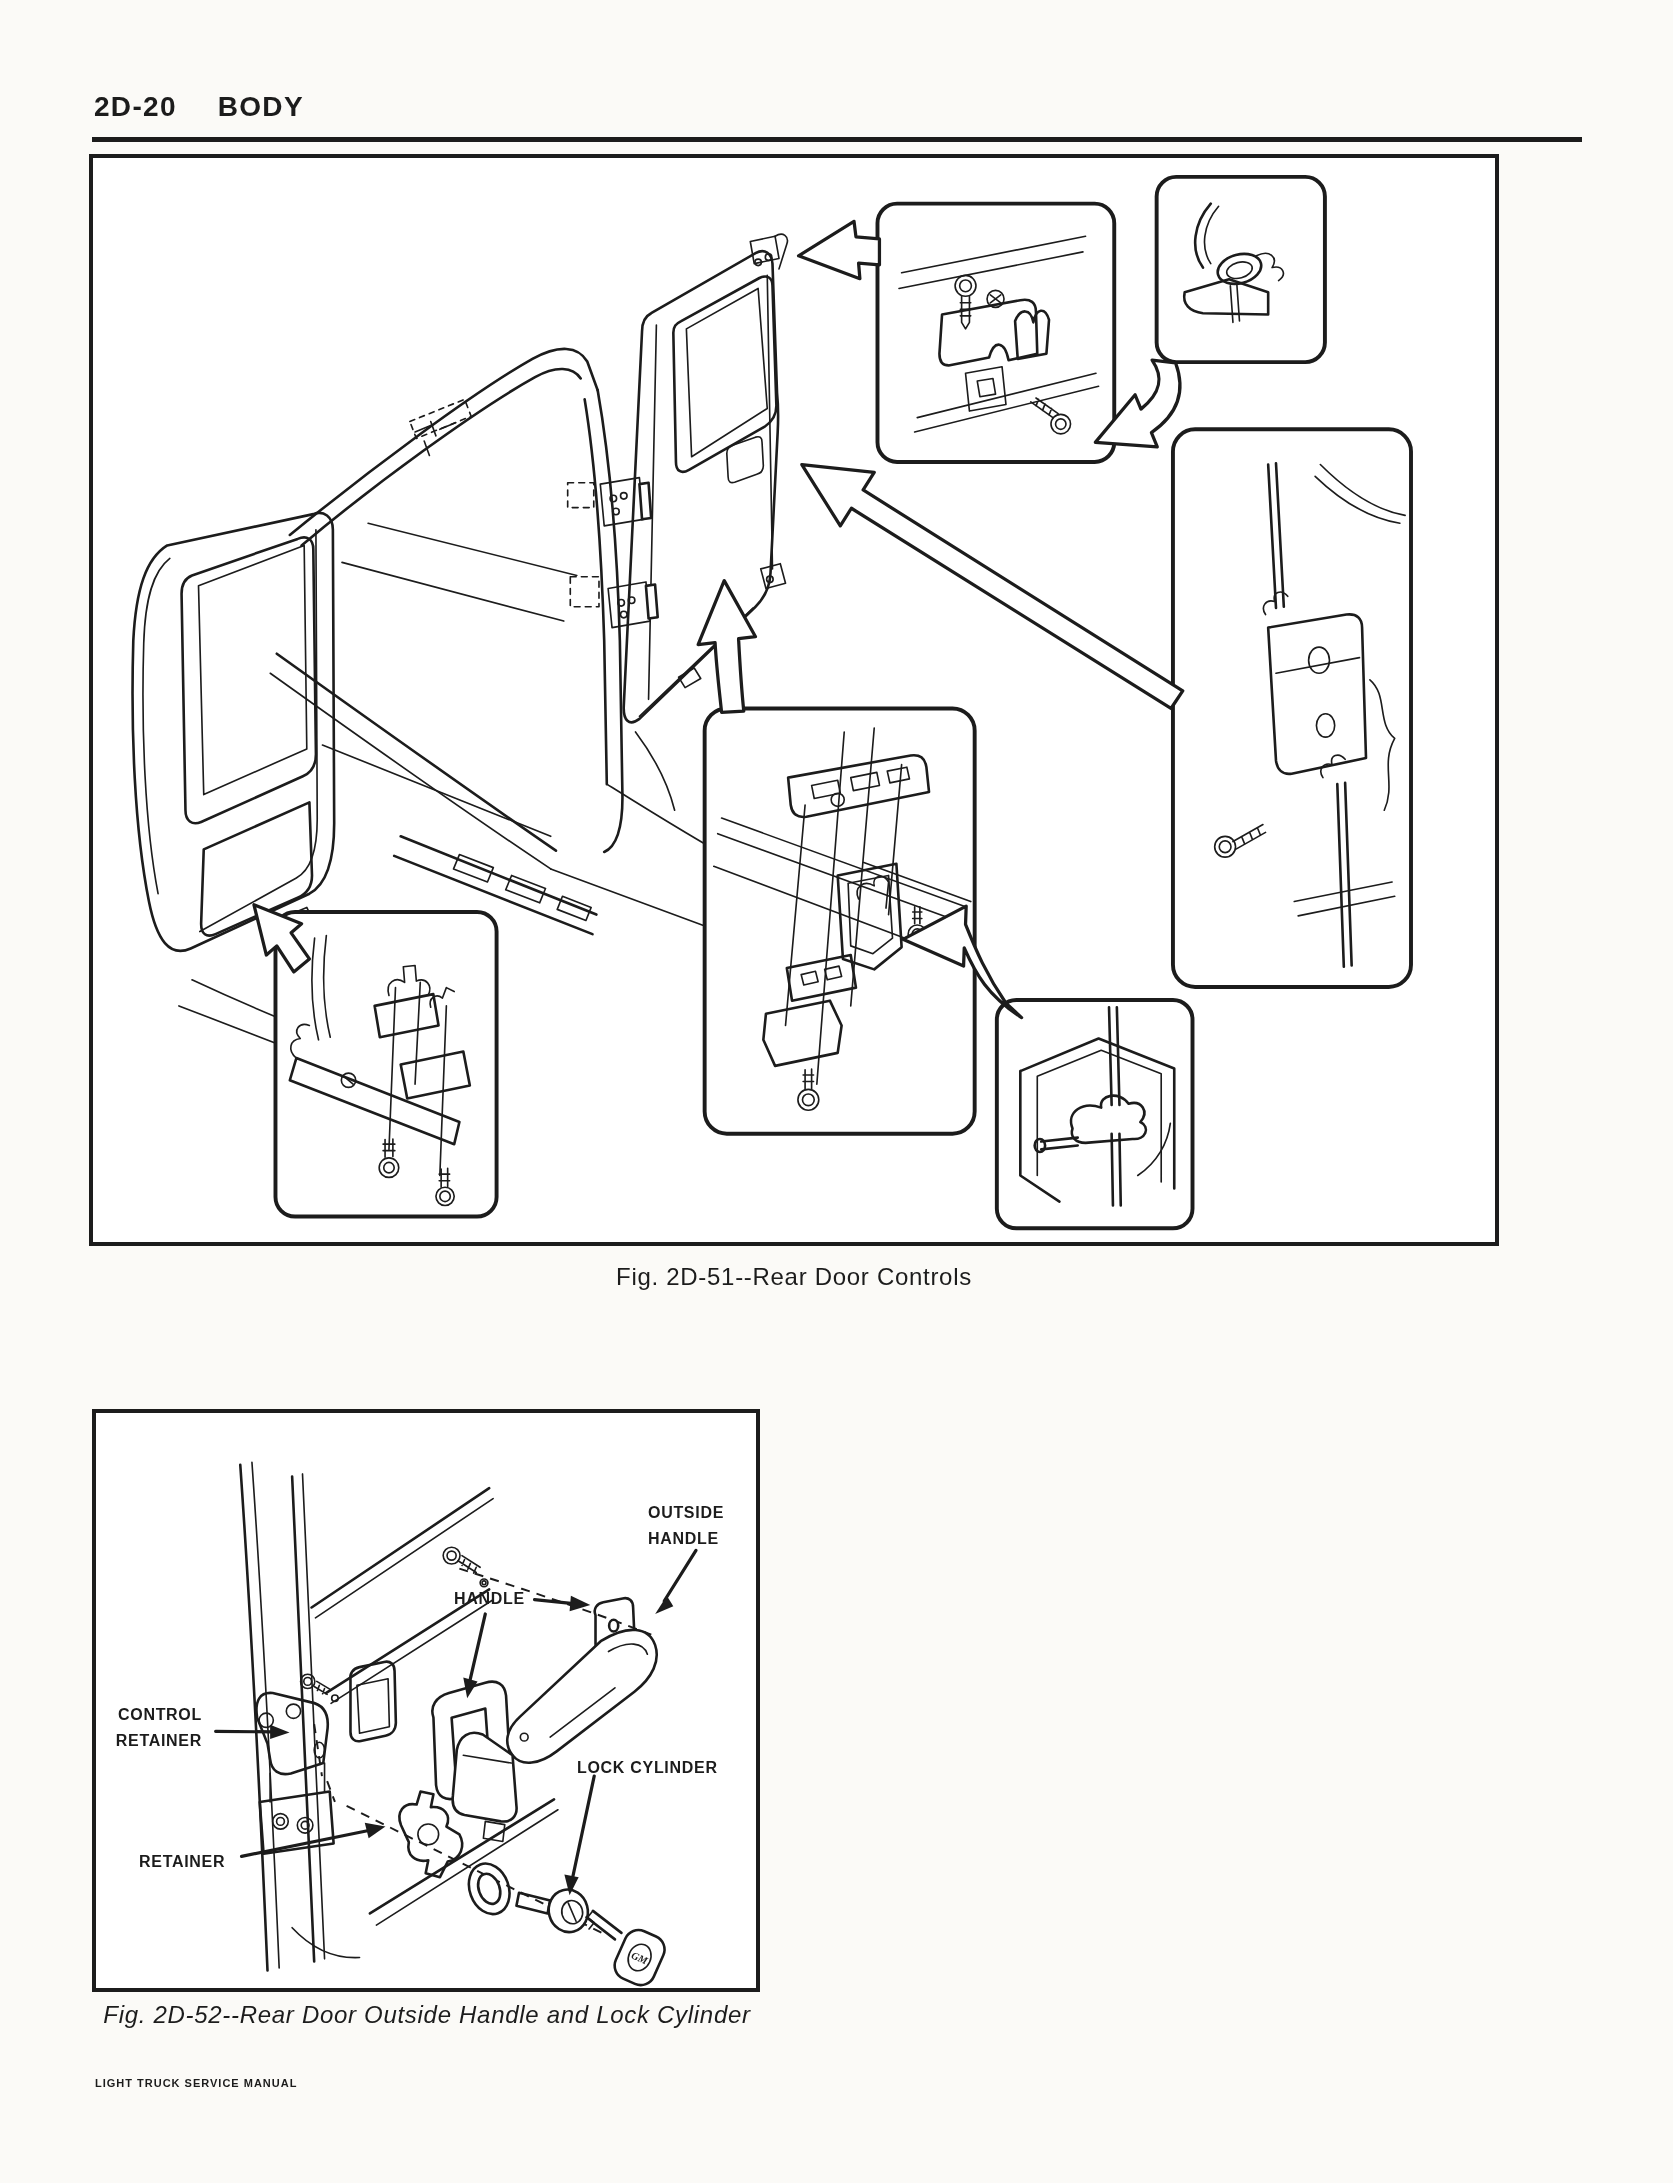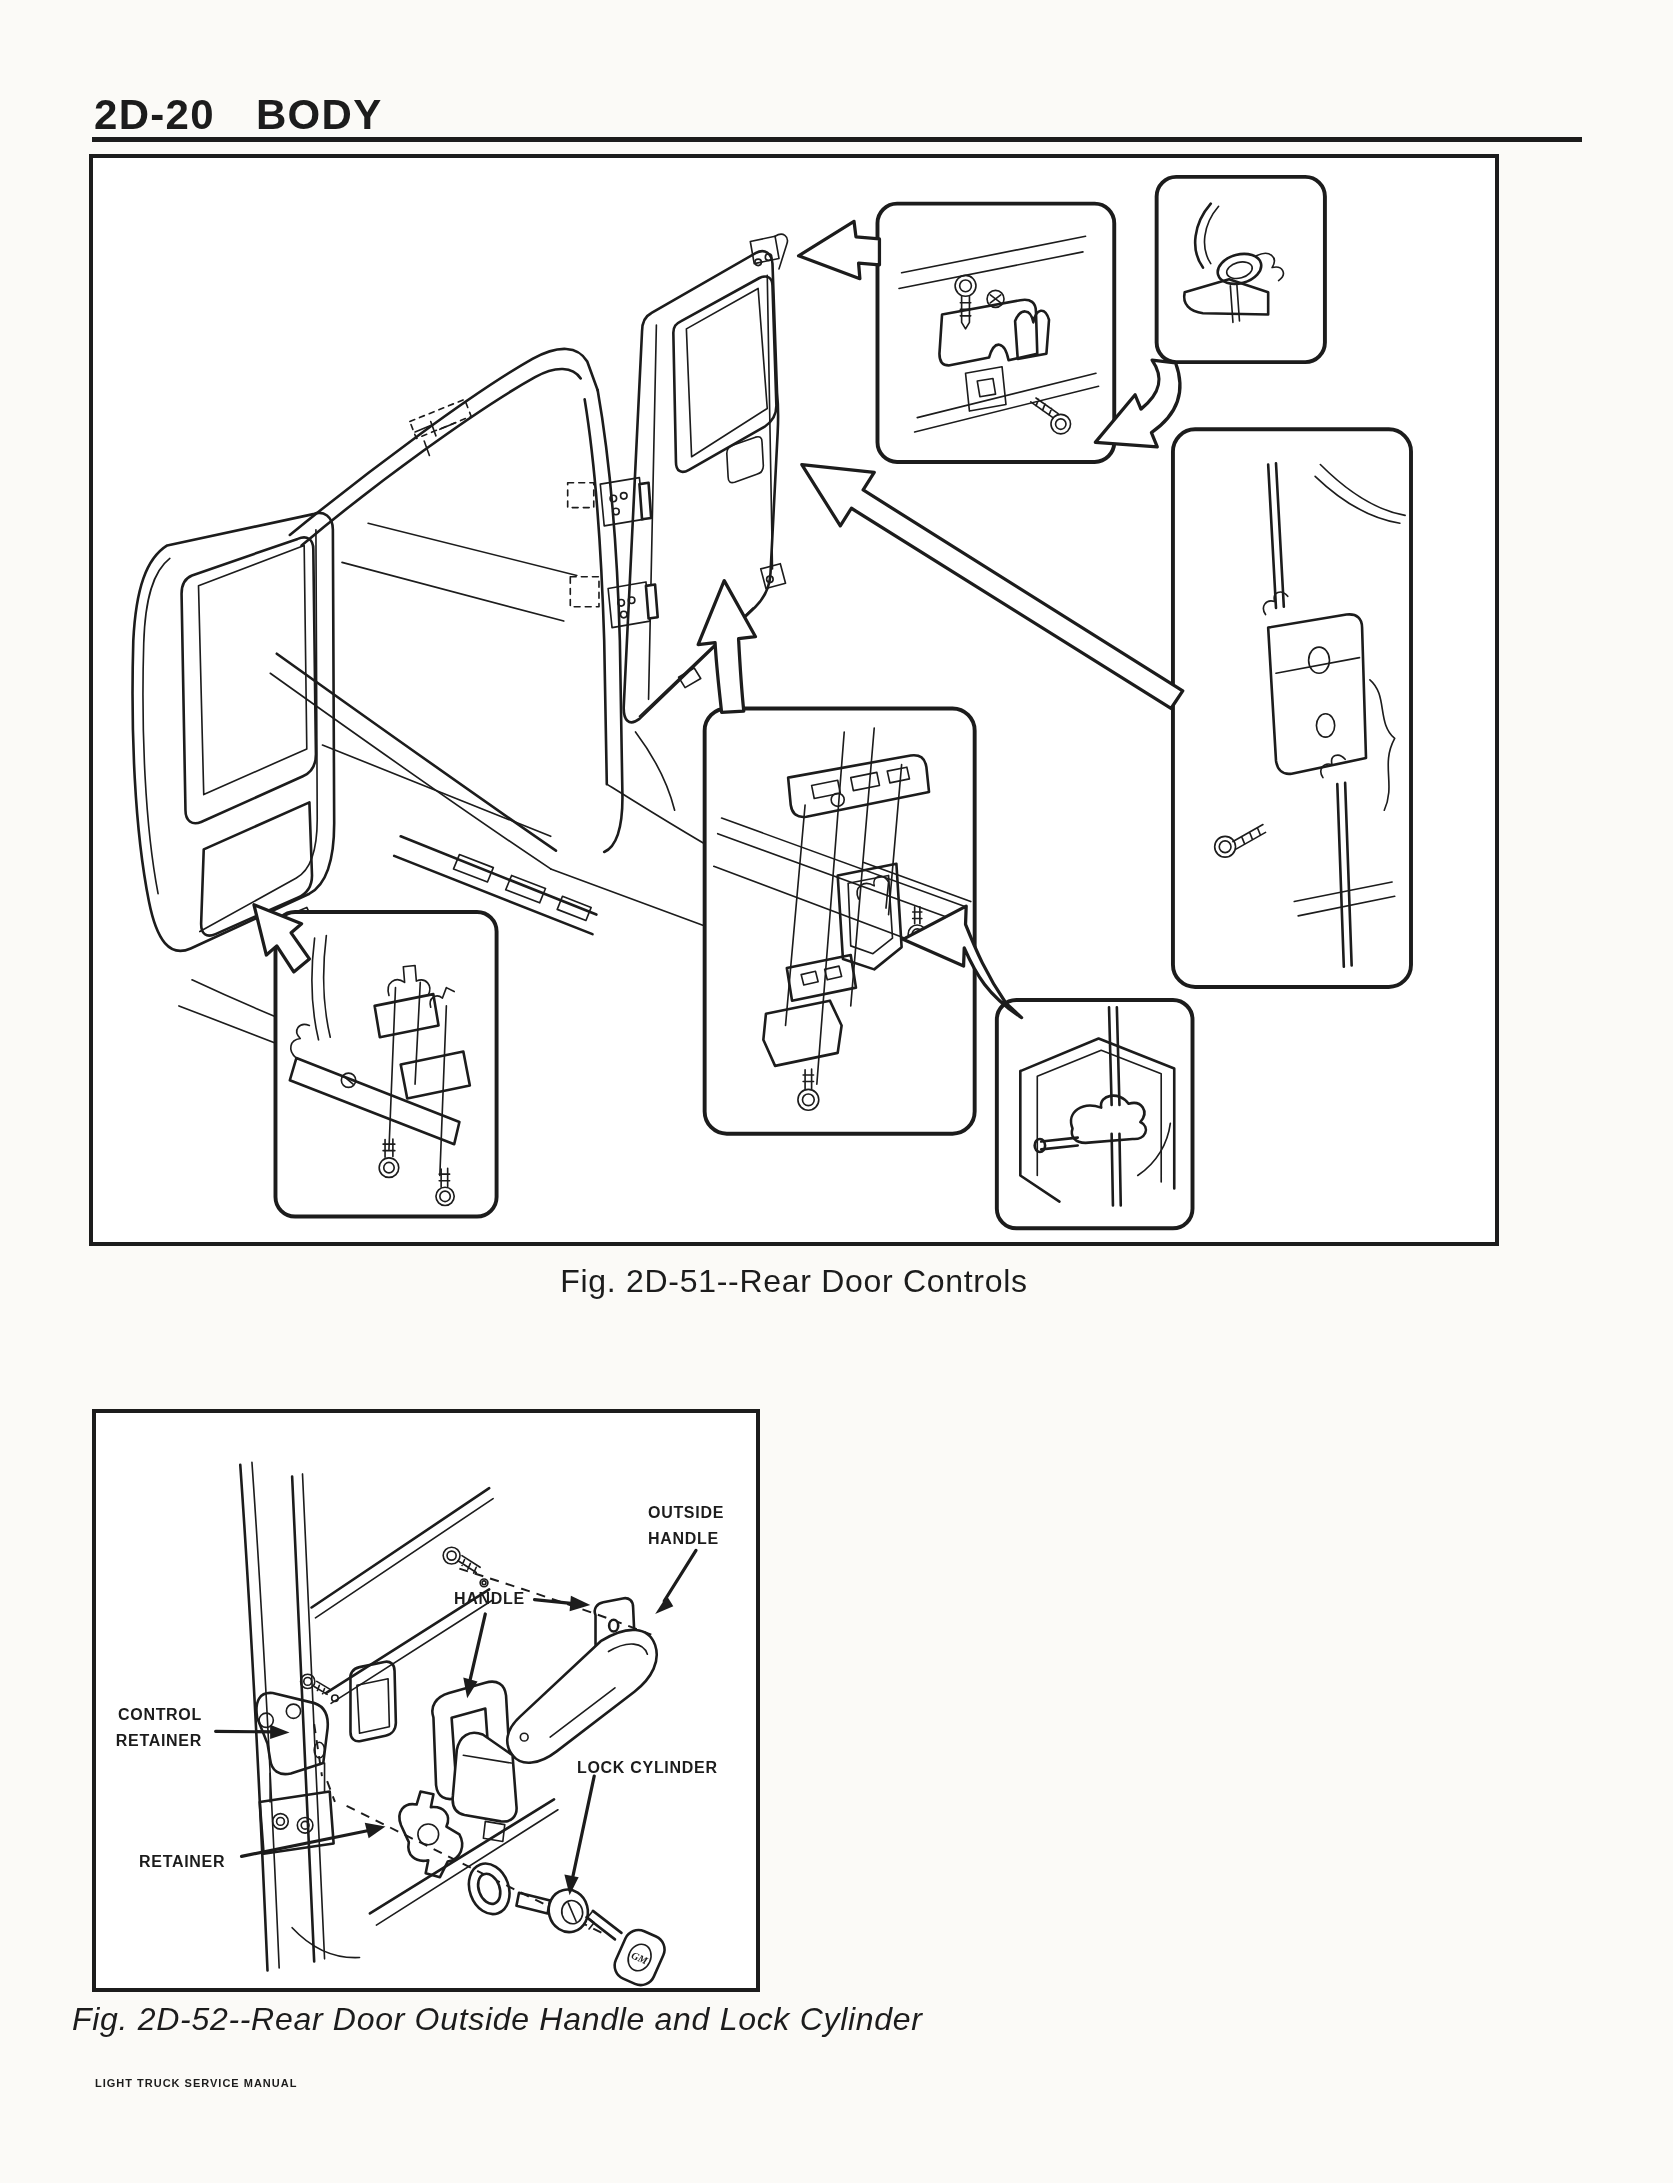--- a/index.html
+++ b/index.html
@@ -2,30 +2,30 @@
 <html style="--ink: #1c1c1c; --paper: #fbfaf7;font-size:10.5px"><head>
 <meta charset="utf-8">
 <style>
   :root { --ink:#1c1c1c; --paper:#fbfaf7; }
   * { margin:0; padding:0; box-sizing:border-box; }
   html,body { width:1673px; height:2183px; background:var(--paper);
     font-family:"Liberation Sans", sans-serif; color:var(--ink); }
   .abs { position:absolute; }
   .page { position:relative; width:1673px; height:2183px; background:var(--paper); overflow:hidden; }
 
-  .hdr { left:94px; top:91px; font-weight:bold; font-size:42px; letter-spacing:1.3px; white-space:nowrap; }
+  .hdr { left:94px; top:91px; font-weight:bold; font-size:28px; letter-spacing:1.3px; white-space:nowrap; }
   .hdr .sec { margin-right:41px; }
   .hdr-rule { left:92px; top:137px; width:1490px; height:4.6px; background:var(--ink); }
 
   .figbox { background:#fff; border:4.6px solid var(--ink); }
   .fig1 { left:89px; top:154px; width:1410px; height:1092px; }
   .fig2 { left:92px; top:1409px; width:668px; height:583px; border-width:4px; }
   .figbox svg { position:absolute; left:0; top:0; width:100%; height:100%; }
 
-  .caption { font-size:32px; letter-spacing:0.7px; text-align:center; white-space:nowrap; }
+  .caption { font-size:24px; letter-spacing:0.7px; text-align:center; white-space:nowrap; }
   .cap1 { left:89px; top:1263px; width:1410px; }
   .cap2 { left:72px; top:2001px; width:710px;font-style:italic; }
 
   .flabel { position:absolute; font-weight:bold; font-size:16px; letter-spacing:0.7px; line-height:26px; white-space:nowrap; }
   .footer { left:95px; top:2077px; font-weight:bold; font-size:11px; letter-spacing:1px; }
 
   
   .ln  { fill:none; stroke:var(--ink); stroke-width:4;   stroke-linecap:round; stroke-linejoin:round; }
   .lt  { fill:none; stroke:var(--ink); stroke-width:2.5; stroke-linecap:round; stroke-linejoin:round; }
   .dash{ fill:none; stroke:var(--ink); stroke-width:3;   stroke-dasharray:14 11; }

